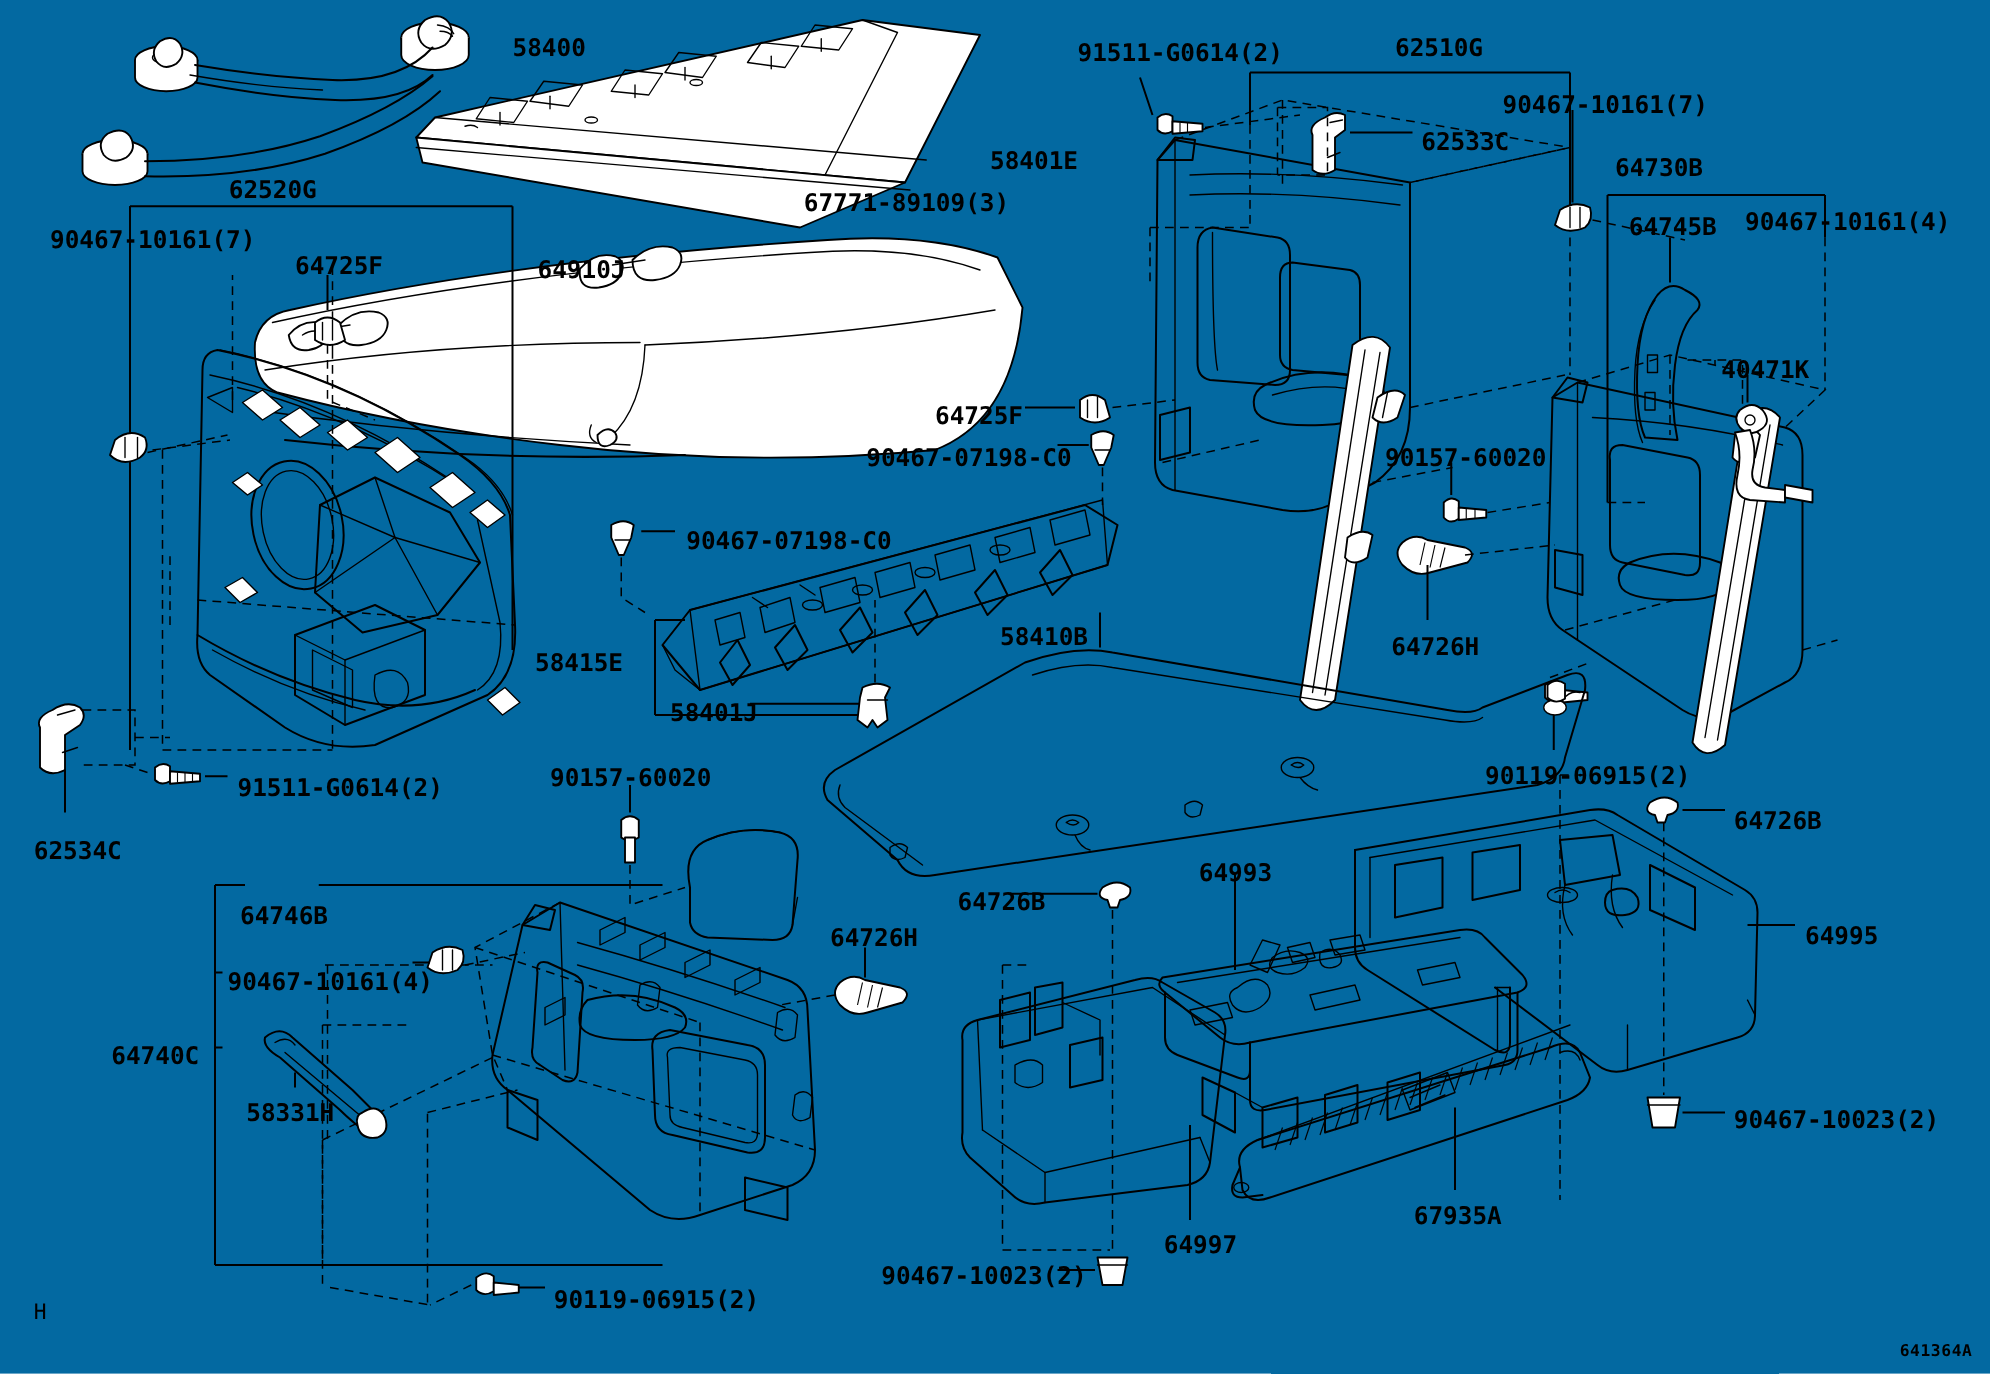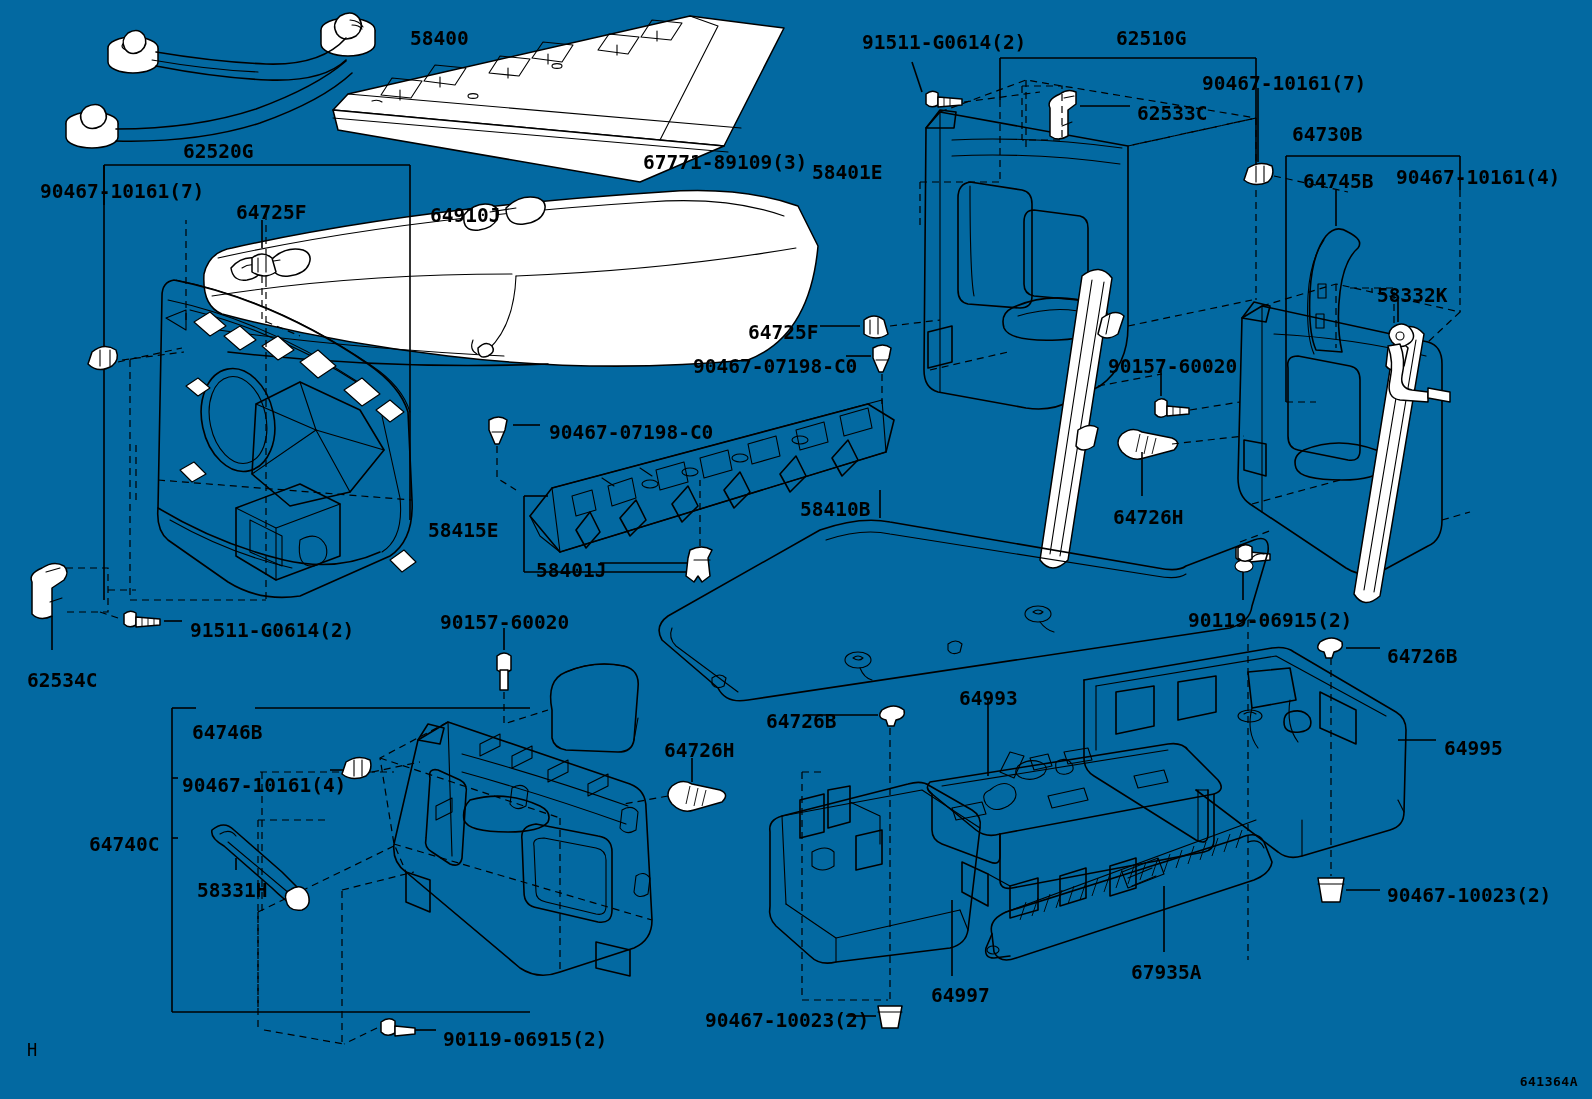--- a/index.html
+++ b/index.html
@@ -612,31 +612,31 @@
       <ellipse class="t" cx="993" cy="950" rx="6" ry="4"></ellipse>
       <path class="ld" d="M1164 886 L1164 952"></path>
     </g>
 
   </svg>
 
   <div class="lbl" style="left:410px;top:29px;">58400</div>
   <div class="lbl" style="left:862px;top:33px;">91511-G0614(2)</div>
   <div class="lbl" style="left:1100px;top:29px;margin-left:16px;">62510G</div>
   <div class="lbl" style="left:1202px;top:74px;">90467-10161(7)</div>
-  <div class="lbl" style="left:812px;top:119px;margin-top:44px;">58401E</div>
+  <div class="lbl" style="left:792px;top:119px;">58401E</div>
   <div class="lbl" style="left:1137px;top:104px;">62533C</div>
   <div class="lbl" style="left:1292px;top:125px;">64730B</div>
   <div class="lbl" style="left:183px;top:142px;">62520G</div>
   <div class="lbl" style="left:643px;top:153px;">67771-89109(3)</div>
   <div class="lbl" style="left:1303px;top:172px;">64745B</div>
   <div class="lbl" style="left:1396px;top:168px;">90467-10161(4)</div>
   <div class="lbl" style="left:40px;top:182px;">90467-10161(7)</div>
   <div class="lbl" style="left:430px;top:206px;">64910J</div>
   <div class="lbl" style="left:236px;top:203px;">64725F</div>
-  <div class="lbl" style="left:1377px;top:286px;">58332K</div>
+  <div class="lbl" style="left:1377px;top:286px;">40471K</div>
   <div class="lbl" style="left:748px;top:323px;">64725F</div>
   <div class="lbl" style="left:693px;top:357px;">90467-07198-C0</div>
   <div class="lbl" style="left:1108px;top:357px;">90157-60020</div>
   <div class="lbl" style="left:549px;top:423px;">90467-07198-C0</div>
   <div class="lbl" style="left:800px;top:500px;">58410B</div>
   <div class="lbl" style="left:1113px;top:508px;">64726H</div>
   <div class="lbl" style="left:428px;top:521px;">58415E</div>
   <div class="lbl" style="left:536px;top:561px;">58401J</div>
   <div class="lbl" style="left:440px;top:613px;">90157-60020</div>
   <div class="lbl" style="left:190px;top:621px;">91511-G0614(2)</div>

